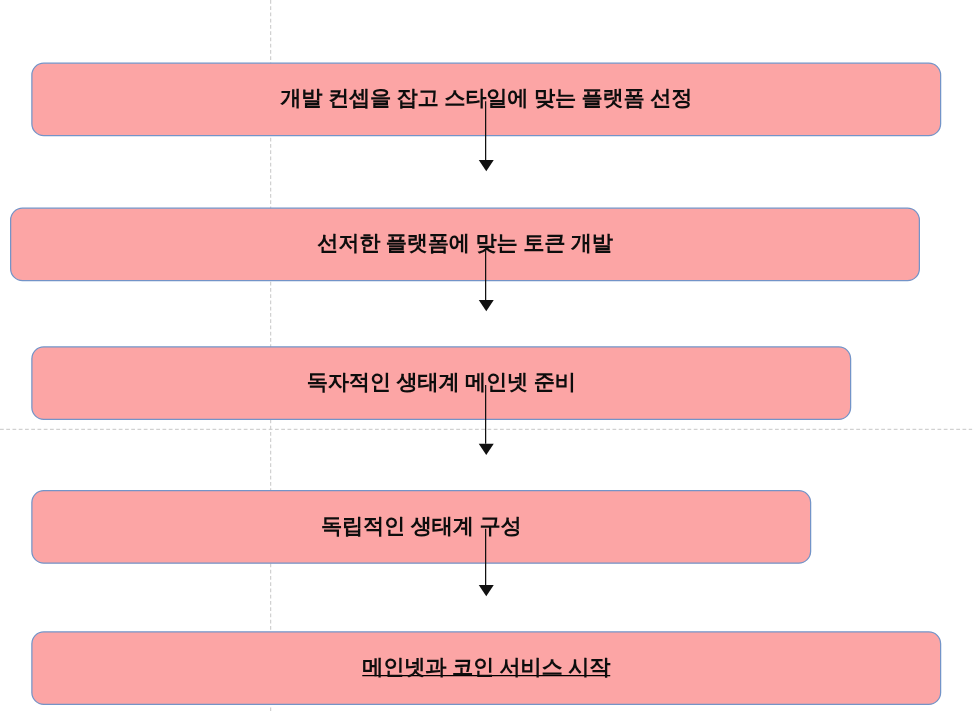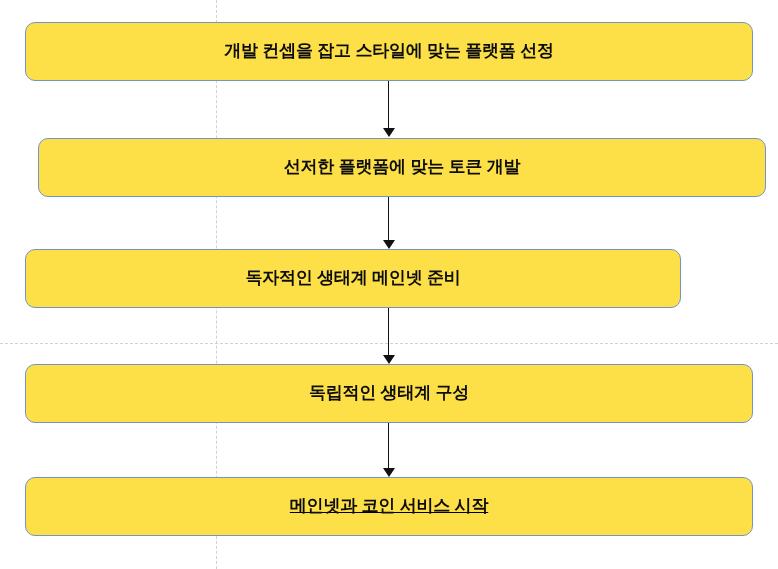--- a/index.html
+++ b/index.html
@@ -33,27 +33,28 @@
     right: 0;
     height: 0;
     border-top: 1px dashed #c9c9c9;
     opacity: 0.85;
   }
 
   
   .node {
     position: absolute;
     box-sizing: border-box;
-    background: #fde047;
+    background: #fca5a5;
     border: 1px solid #7394c8;
     border-radius: 10px;
     display: flex;
     align-items: center;
     justify-content: center;
     box-shadow: 0 0 0 0 rgba(0,0,0,0);
+    margin-top: 28px;
   }
   .node-label {
     font-size: 17px;
     font-weight: bold;
     color: #0d0d0d;
     letter-spacing: -0.2px;
     line-height: 1.2;
     text-align: center;
     white-space: nowrap;
   }
@@ -91,39 +92,39 @@
 
   <div class="node" style="left:25px; top:22px; width:728px; height:59px;">
     <span class="node-label">개발 컨셉을 잡고 스타일에 맞는 플랫폼 선정</span>
   </div>
 
   <div class="connector" style="left:383px; top:81px; height:56px;">
     <div class="shaft" style="height:47px;"></div>
     <div class="head"></div>
   </div>
 
-  <div class="node" style="left:38px; top:138px; width:728px; height:59px;">
+  <div class="node" style="left:8px; top:138px; width:728px; height:59px;">
     <span class="node-label">선저한 플랫폼에 맞는 토큰 개발</span>
   </div>
 
   <div class="connector" style="left:383px; top:197px; height:52px;">
     <div class="shaft" style="height:43px;"></div>
     <div class="head"></div>
   </div>
 
   <div class="node" style="left:25px; top:249px; width:656px; height:59px;">
     <span class="node-label">독자적인 생태계 메인넷 준비</span>
   </div>
 
   <div class="connector" style="left:383px; top:308px; height:56px;">
     <div class="shaft" style="height:47px;"></div>
     <div class="head"></div>
   </div>
 
-  <div class="node" style="left:25px; top:364px; width:728px; height:59px;">
+  <div class="node" style="left:25px; top:364px; width:624px; height:59px;">
     <span class="node-label">독립적인 생태계 구성</span>
   </div>
 
   <div class="connector" style="left:383px; top:423px; height:54px;">
     <div class="shaft" style="height:45px;"></div>
     <div class="head"></div>
   </div>
 
   <div class="node" style="left:25px; top:477px; width:728px; height:59px;text-decoration:underline;">
     <span class="node-label">메인넷과 코인 서비스 시작</span>

